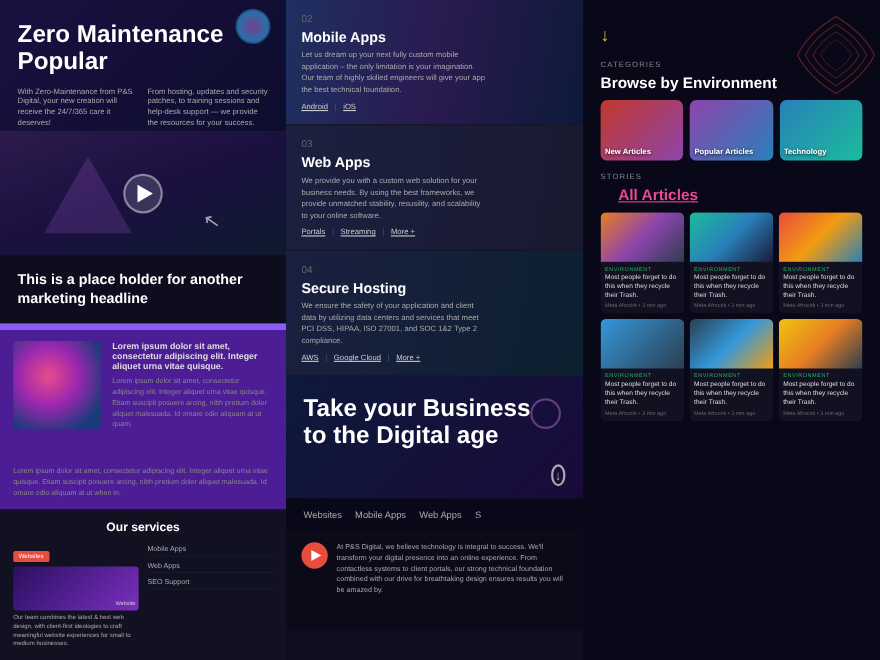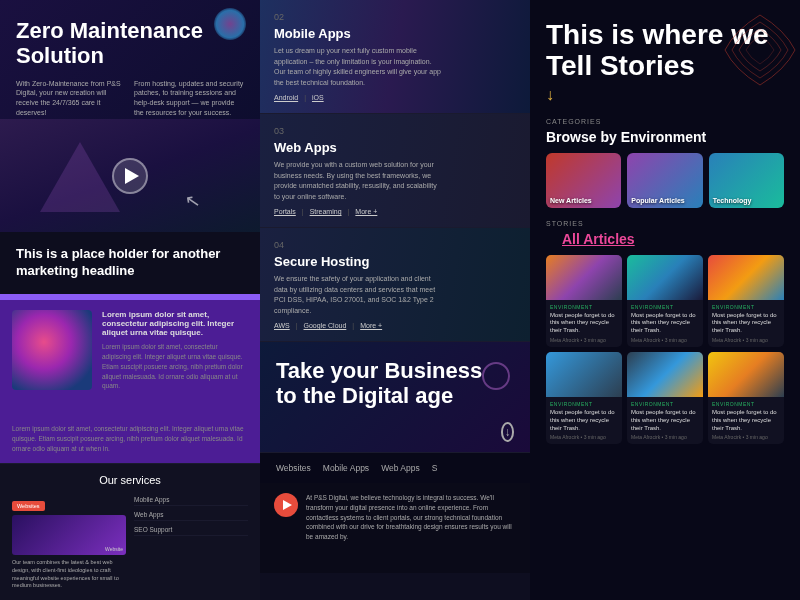--- a/index.html
+++ b/index.html
@@ -164,21 +164,21 @@
       line-height: 1.5;
     }
 
     .panel-services {
       background: #111122;
       padding: 10px 12px;
       border-top: 1px solid #1a1a2e;
     }
     .services-title {
       font-size: 11px;
-      font-weight: 400;
+      font-weight: 700;
       text-align: center;
       color: #fff;
       margin-bottom: 8px;
     }
     .services-grid {
       display: flex;
       gap: 8px;
     }
     .service-item {
       flex: 1;
@@ -506,21 +506,21 @@
       padding: 5px 16px 0;
       overflow: hidden;
     }
   </style>
 </head>
 <body>
 
 <div class="col-left">
   <div class="panel-hero">
     <div class="hero-accent"></div>
-    <h1>Zero Maintenance Solution</h1>
+    <h1>Zero Maintenance Popular</h1>
     <div class="hero-body">
       <div class="hero-left-text">With Zero-Maintenance from P&amp;S Digital, your new creation will receive the 24/7/365 care it deserves!</div>
       <div class="hero-right-text">From hosting, updates and security patches, to training sessions and help-desk support — we provide the resources for your success.</div>
     </div>
   </div>
   <div class="panel-video">
     <div class="video-triangle"></div>
     <div class="play-btn">
       <div class="play-arrow"></div>
     </div>
@@ -619,21 +619,20 @@
 <div class="col-right">
   <div class="stories-hero">
     <div class="stories-deco">
       <svg class="deco-lines" viewBox="0 0 80 80" fill="none" xmlns="http://www.w3.org/2000/svg">
         <path d="M40 5 Q65 20 75 40 Q65 60 40 75 Q15 60 5 40 Q15 20 40 5Z" stroke="#c0392b" stroke-width="1" fill="none" opacity="0.5"></path>
         <path d="M40 12 Q60 24 68 40 Q60 56 40 68 Q20 56 12 40 Q20 24 40 12Z" stroke="#c0392b" stroke-width="1" fill="none" opacity="0.4"></path>
         <path d="M40 19 Q55 28 61 40 Q55 52 40 61 Q25 52 19 40 Q25 28 40 19Z" stroke="#e74c3c" stroke-width="1" fill="none" opacity="0.3"></path>
         <path d="M40 26 Q50 32 54 40 Q50 48 40 54 Q30 48 26 40 Q30 32 40 26Z" stroke="#e74c3c" stroke-width="1" fill="none" opacity="0.2"></path>
       </svg>
     </div>
-    <h2 class="stories-title">This is where we Tell Stories</h2>
     <span class="stories-arrow">↓</span>
   </div>
   <div class="cat-label">Categories</div>
   <div class="cat-heading">Browse by Environment</div>
   <div class="cat-cards">
     <div class="cat-card cat-card-bg-new">
       <span class="cat-card-label">New Articles</span>
     </div>
     <div class="cat-card cat-card-bg-popular">
       <span class="cat-card-label">Popular Articles</span>

